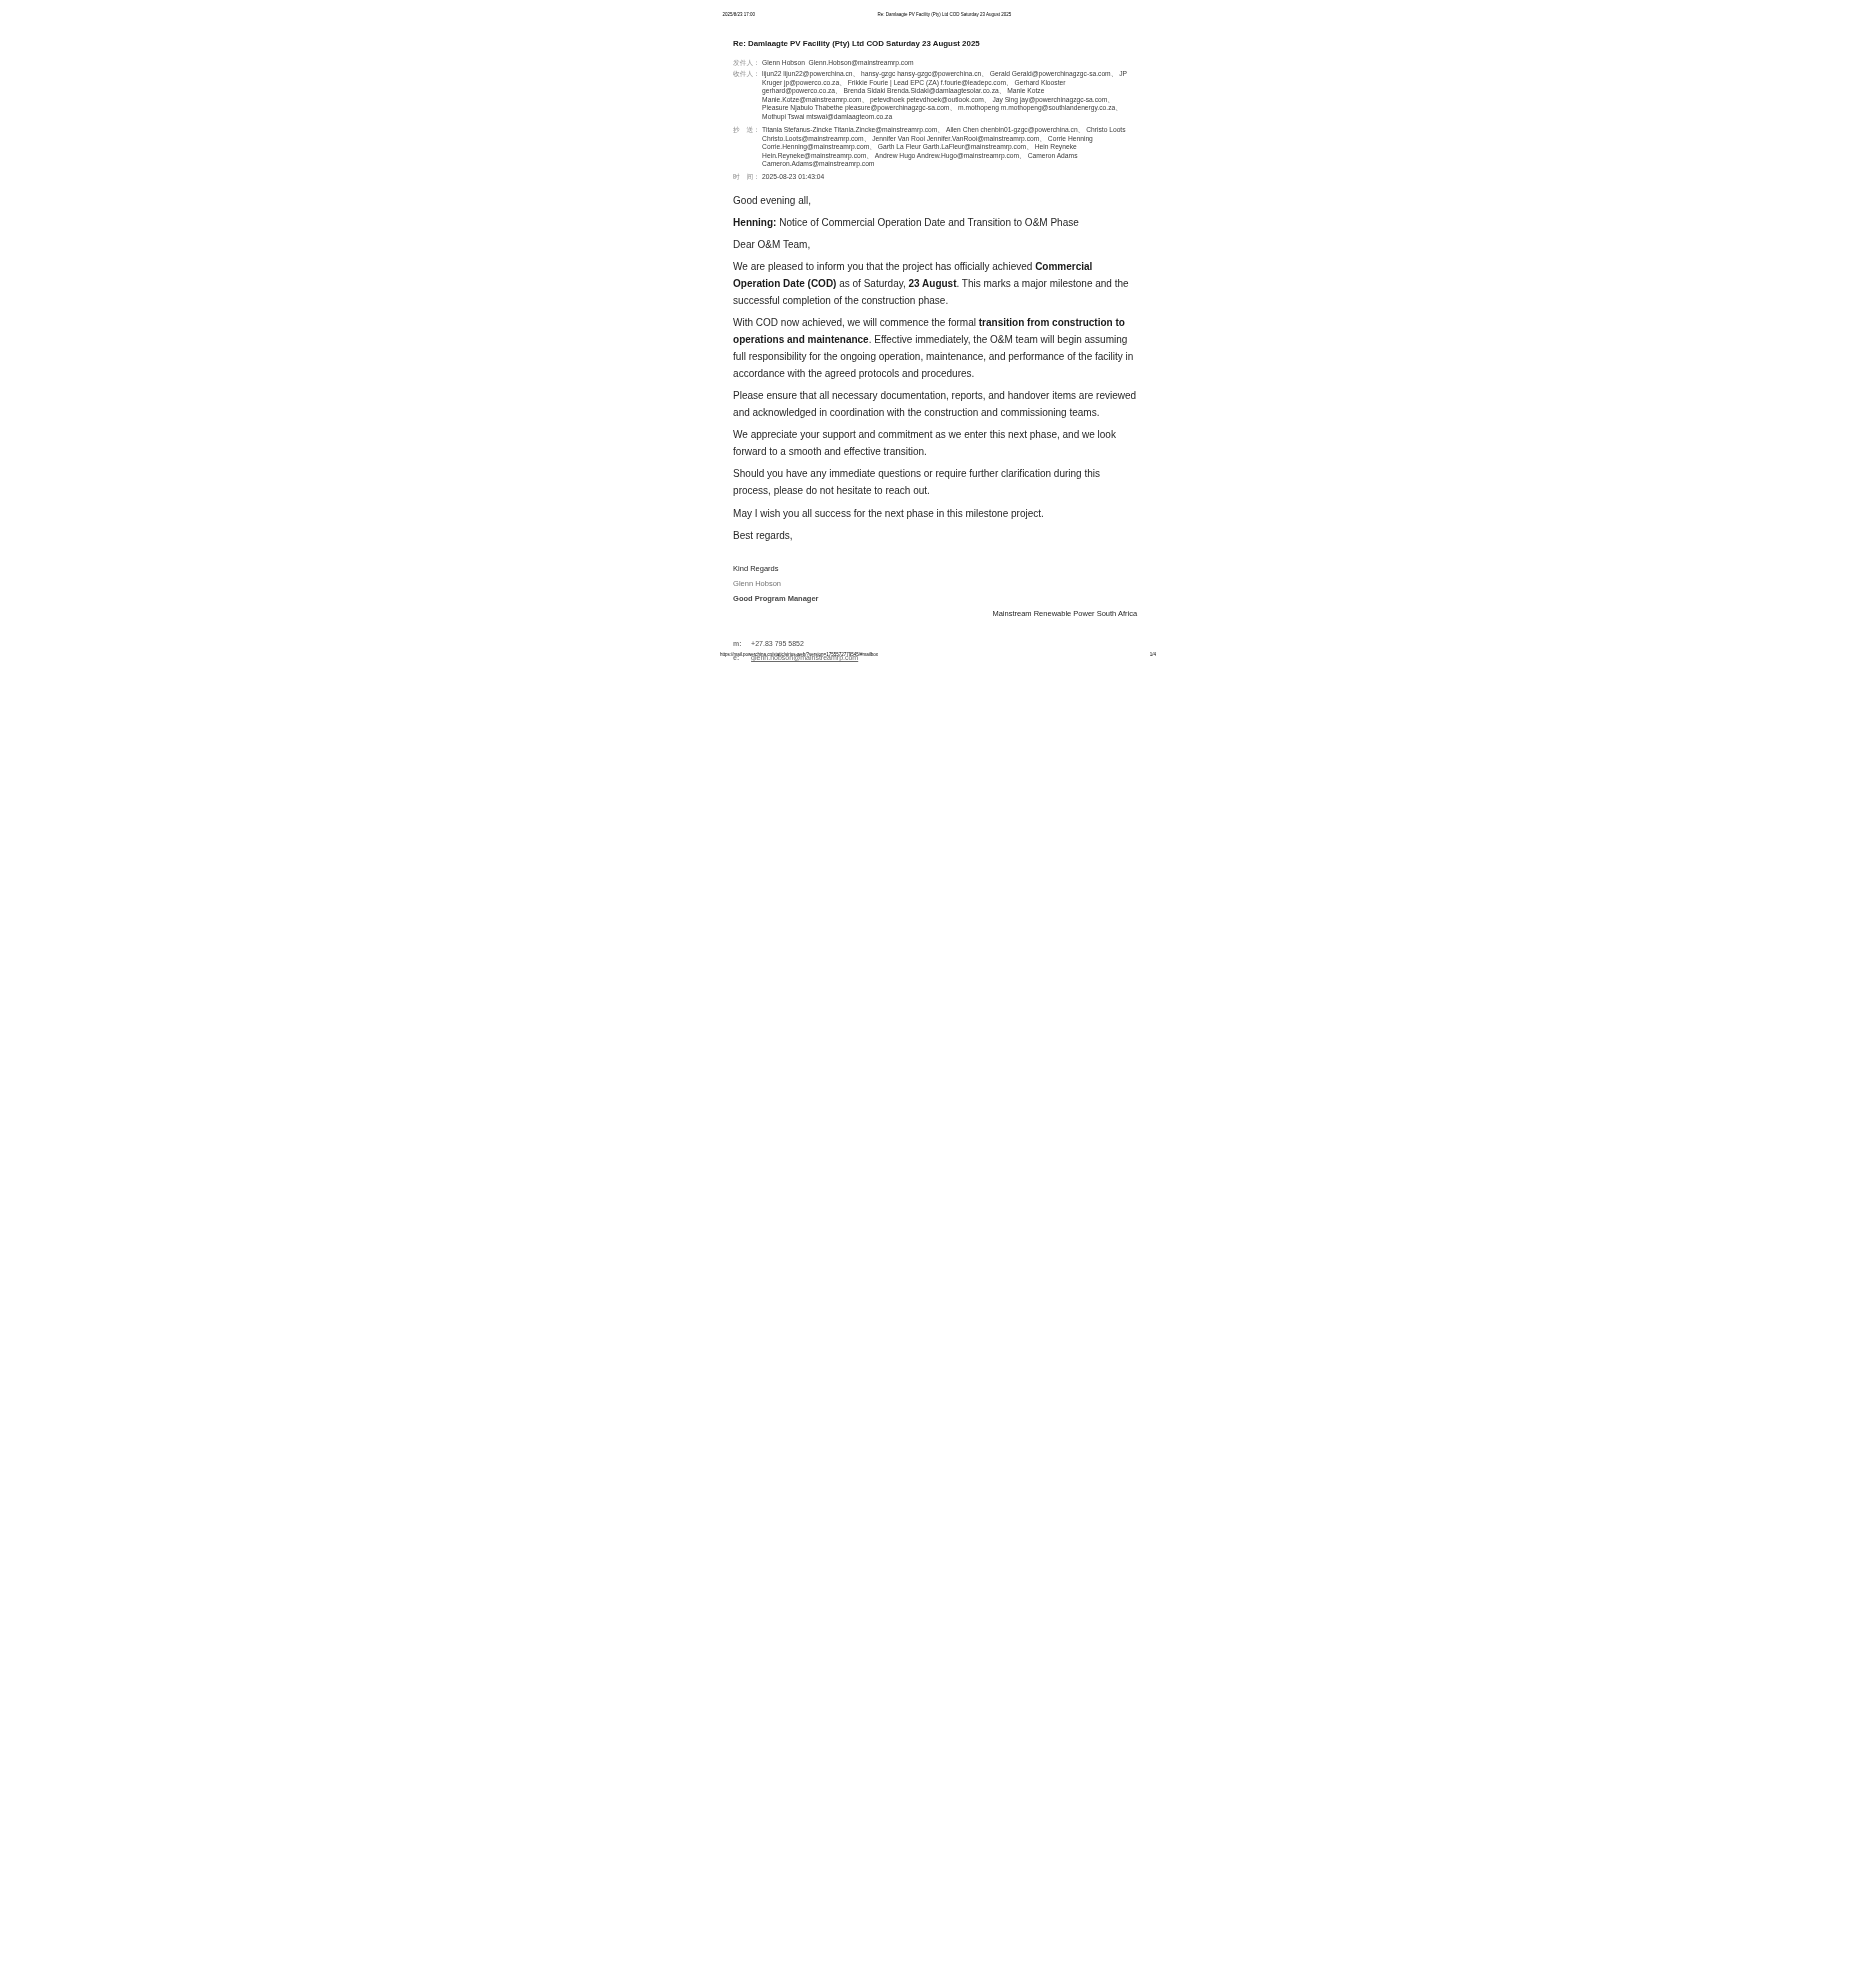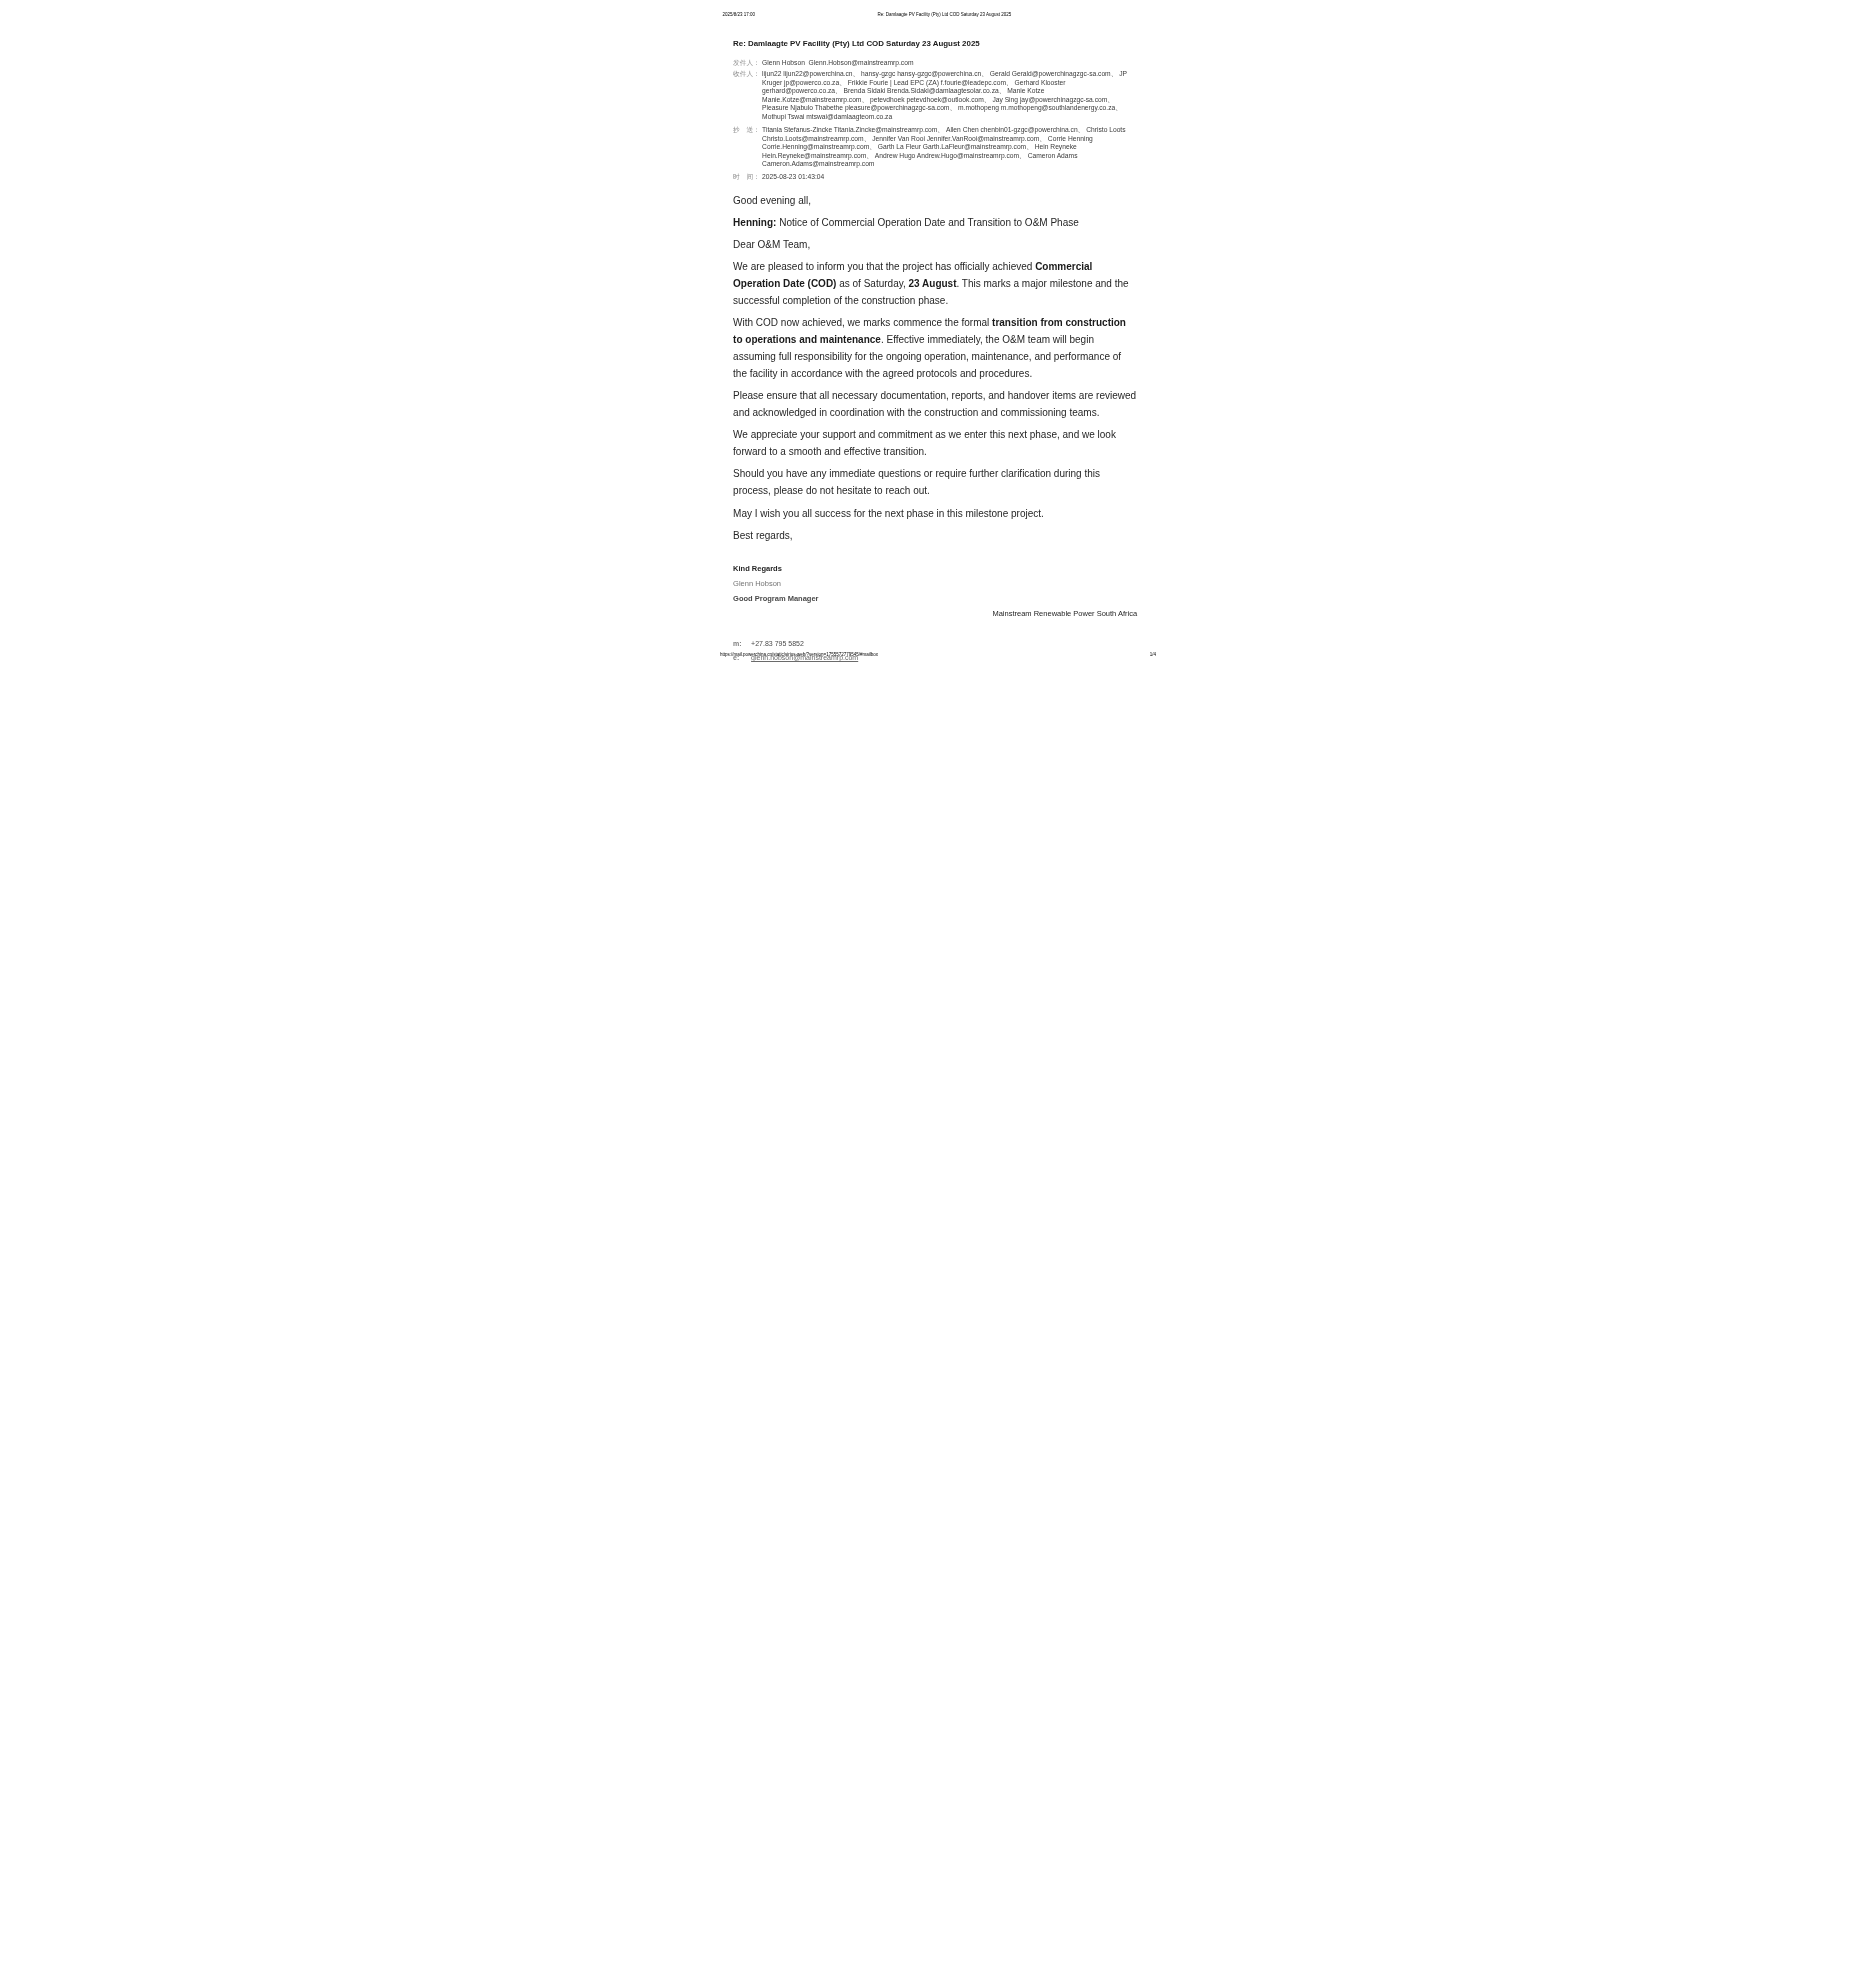--- a/index.html
+++ b/index.html
@@ -37,21 +37,21 @@
   .meta-label { flex: 0 0 29px; color: #8c8c8c; white-space: pre; }
   .meta-value { flex: 1; color: #3a3a3a; white-space: pre-wrap; word-break: normal; overflow-wrap: break-word; }
   .meta-row.to-row { min-height: 54px; }
   .meta-row.cc-row { min-height: 45px; }
   
   .email-body { margin-top: 10.2px; font-size: 10px; line-height: 17px; color: #262626; }
   .email-body p { margin: 0 0 5.1px 0; }
   .email-body .b { font-weight: bold; color: #1a1a1a; }
   
   .signature { margin-top: 17px; font-size: 7.5px; line-height: 15px; }
-  .sig-closing { font-weight: bold; color: #262626; }
+  .sig-closing { font-weight: normal; color: #262626; }
   .sig-name { font-weight: normal; color: #757575; }
   .sig-title { font-weight: bold; color: #4a4a4a; }
   .sig-company { color: #262626; text-align: right; }
   
   .contact { margin-top: 16px; font-size: 7px; line-height: 14.5px; }
   .contact-row { display: flex; }
   .contact-label { flex: 0 0 18px; font-weight: bold; color: #7d7d7d; }
   .contact-value { color: #4a4a4a; }
   a.email-link { color: #6a6a6a; text-decoration: underline; }
 </style>
@@ -86,21 +86,21 @@
         <span class="meta-label">时　间：</span>
         <span class="meta-value">2025-08-23 01:43:04</span>
       </div>
     </div>
 
     <div class="email-body" id="email-body">
         <p><span>Good evening all,</span></p>
         <p><span class="b">Henning:</span><span> Notice of Commercial Operation Date and Transition to O&amp;M Phase</span></p>
         <p><span>Dear O&amp;M Team,</span></p>
         <p><span>We are pleased to inform you that the project has officially achieved </span><span class="b">Commercial Operation Date (COD)</span><span> as of Saturday, </span><span class="b">23 August</span><span>. This marks a major milestone and the successful completion of the construction phase.</span></p>
-        <p><span>With COD now achieved, we marks commence the formal </span><span class="b">transition from construction to operations and maintenance</span><span>. Effective immediately, the O&amp;M team will begin assuming full responsibility for the ongoing operation, maintenance, and performance of the facility in accordance with the agreed protocols and procedures.</span></p>
+        <p><span>With COD now achieved, we will commence the formal </span><span class="b">transition from construction to operations and maintenance</span><span>. Effective immediately, the O&amp;M team will begin assuming full responsibility for the ongoing operation, maintenance, and performance of the facility in accordance with the agreed protocols and procedures.</span></p>
         <p><span>Please ensure that all necessary documentation, reports, and handover items are reviewed and acknowledged in coordination with the construction and commissioning teams.</span></p>
         <p><span>We appreciate your support and commitment as we enter this next phase, and we look forward to a smooth and effective transition.</span></p>
         <p><span>Should you have any immediate questions or require further clarification during this process, please do not hesitate to reach out.</span></p>
         <p><span>May I wish you all success for the next phase in this milestone project.</span></p>
         <p><span>Best regards,</span></p>
       </div>
 
     <div class="signature">
       <div class="sig-closing">Kind Regards</div>
       <div class="sig-name">Glenn Hobson</div>

